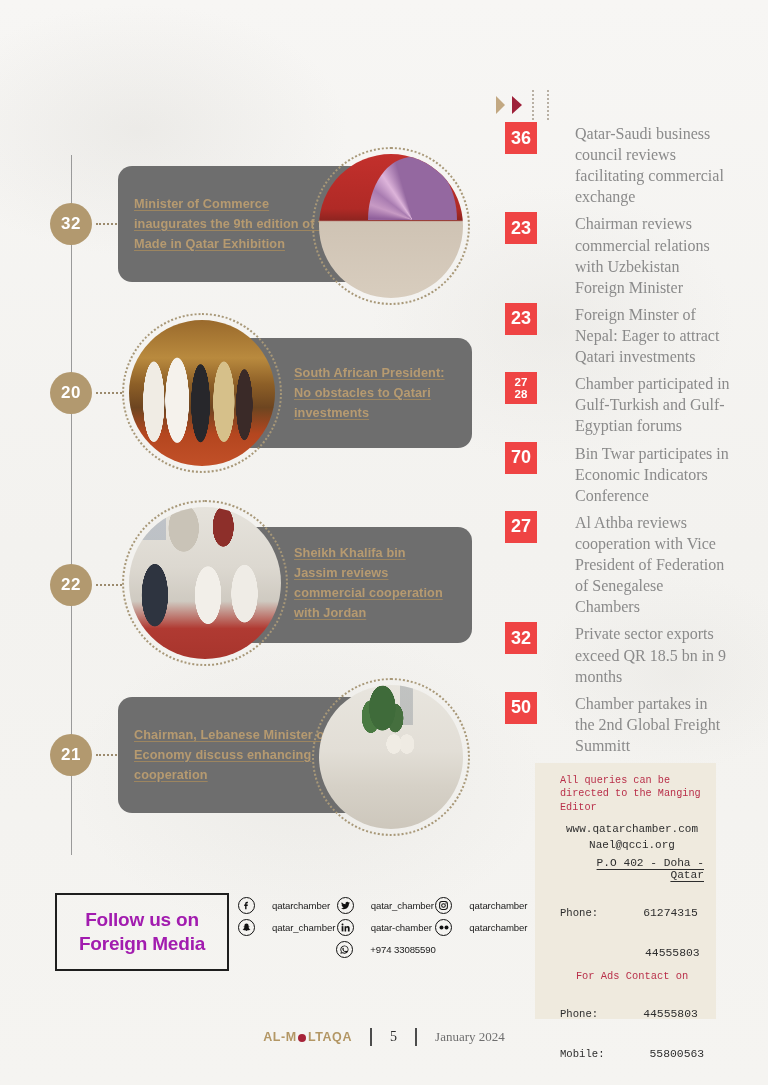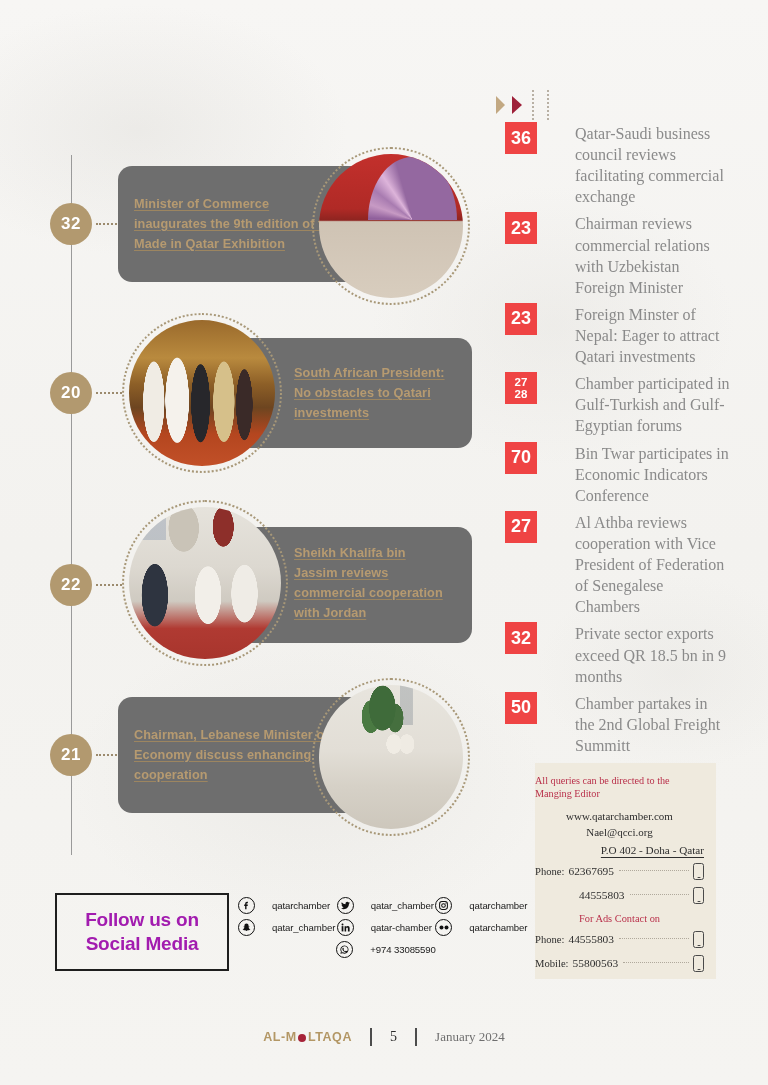--- a/index.html
+++ b/index.html
@@ -274,25 +274,25 @@
     padding-top: 1px;
     margin-left: 28px;
   }
 
   
   .contact-box {
     position: absolute;
     left: 535px;
     top: 763px;
     width: 181px;
-    height: 216px;
+    height: 256px;
     background: #efeade;
-    font-family: Liberation Serif, serif;
+    font-family: Liberation Mono, monospace;
     box-sizing: border-box;
-    padding: 11px 12px 8px 0;
+    padding: 11px 12px 8px 25px;
   }
   .cb-head {
     color: #b9304a;
     font-size: 10.2px;
     line-height: 1.32;
     font-weight: normal;
   }
   .cb-url {
     text-align: center;
     font-size: 11px;
@@ -309,23 +309,24 @@
     text-align: right;
     font-size: 11.2px;
     color: #2e2e2e;
     margin-top: 6px;
     text-decoration: underline;
     text-underline-offset: 2.5px;
   }
   .cb-line {
     display: flex;
     align-items: center;
-    margin-top: 7px;
+    margin-top: 23px;
     font-size: 10.6px;
     color: #2e2e2e;
+    gap: 41px;
   }
   .cb-label { flex: 0 0 auto; padding-right: 4px; }
   .cb-val { flex: 0 0 auto; font-size: 11.4px; }
   .cb-leader {
     flex: 1 1 auto;
     border-bottom: 1.5px dotted #b0a99c;
     margin: 0 4px 3px 5px;
     height: 1px;
   }
   .phone-icon {
@@ -582,21 +583,21 @@
 </div>
 
 <div class="contact-box">
   <div class="cb-head">All queries can be directed to the Manging Editor</div>
   <div class="cb-url">www.qatarchamber.com</div>
   <div class="cb-mail">Nael@qcci.org</div>
   <div class="cb-po">P.O 402 - Doha - Qatar</div>
 
   <div class="cb-line">
     <span class="cb-label">Phone:</span>
-    <span class="cb-val">62367695</span>
+    <span class="cb-val">61274315</span>
     <span class="cb-leader"></span>
     <span class="phone-icon"></span>
   </div>
   <div class="cb-line">
     <span class="cb-label" style="width:40px;"></span>
     <span class="cb-val">44555803</span>
     <span class="cb-leader"></span>
     <span class="phone-icon"></span>
   </div>
 
@@ -612,21 +613,21 @@
     <span class="cb-label">Mobile:</span>
     <span class="cb-val">55800563</span>
     <span class="cb-leader"></span>
     <span class="phone-icon"></span>
   </div>
 </div>
 
 <div class="follow-box">
   <div class="follow-text">
     <div>Follow us on</div>
-    <div>Social Media</div>
+    <div>Foreign Media</div>
   </div>
 </div>
 
 <div class="social-grid">
   <div class="social-row">
     <div class="social-item">
       <span class="sicon">
         <svg width="11" height="11" viewBox="0 0 24 24">
             <path fill="#111" d="M15 7h-2a1 1 0 0 0-1 1v2h3l-.5 3H12v7h-3v-7H7v-3h2V8a4 4 0 0 1 4-4h2z"></path>
           </svg>

